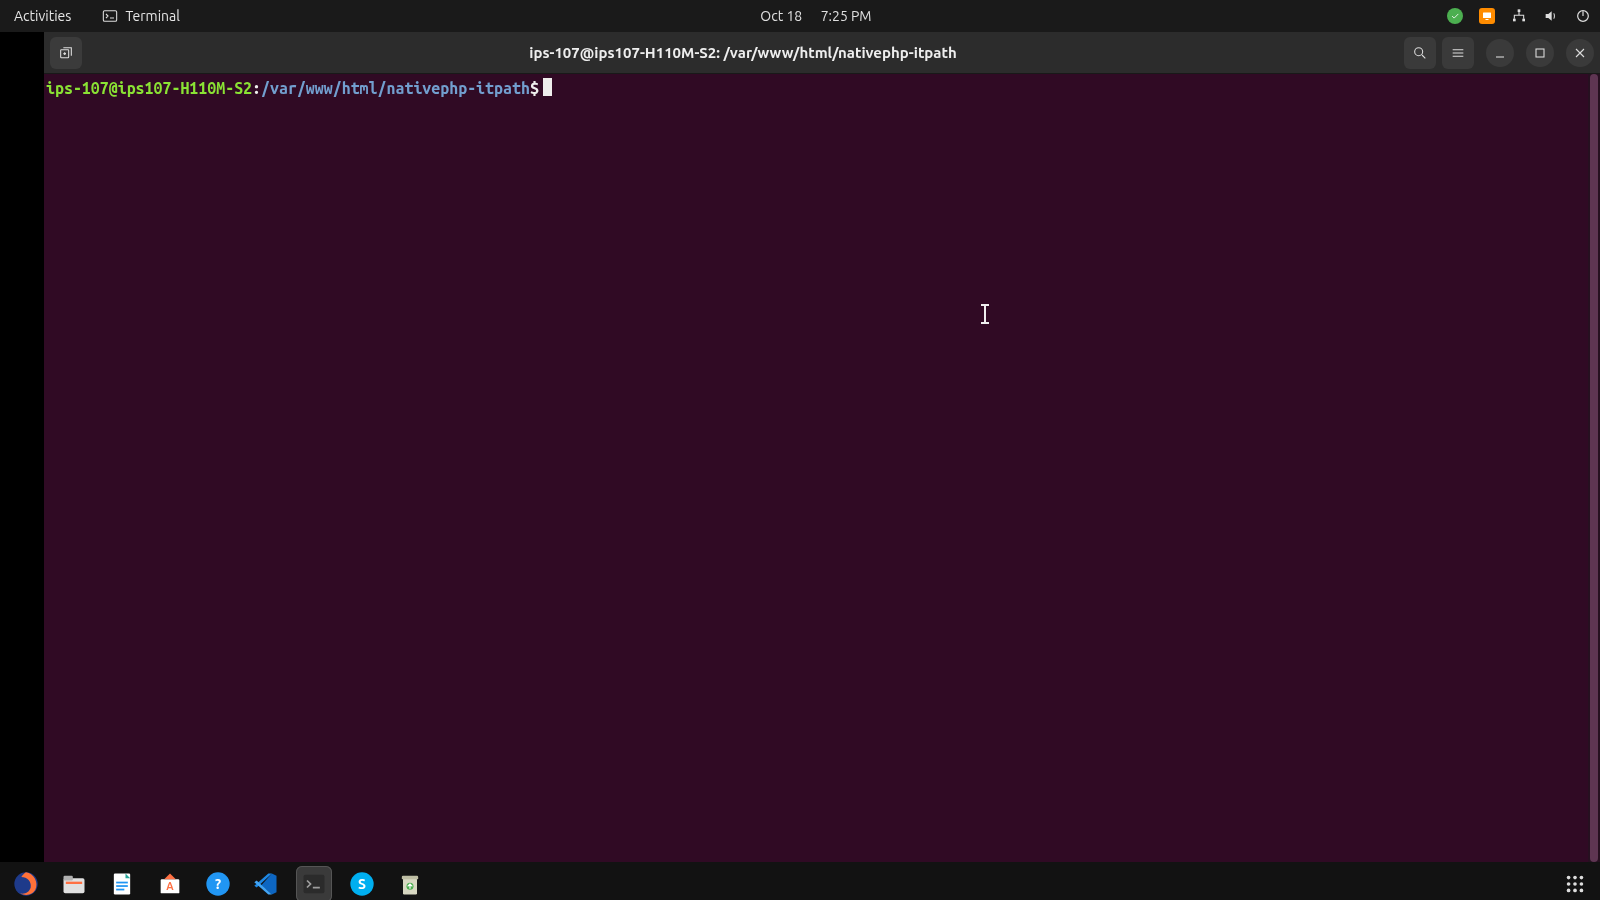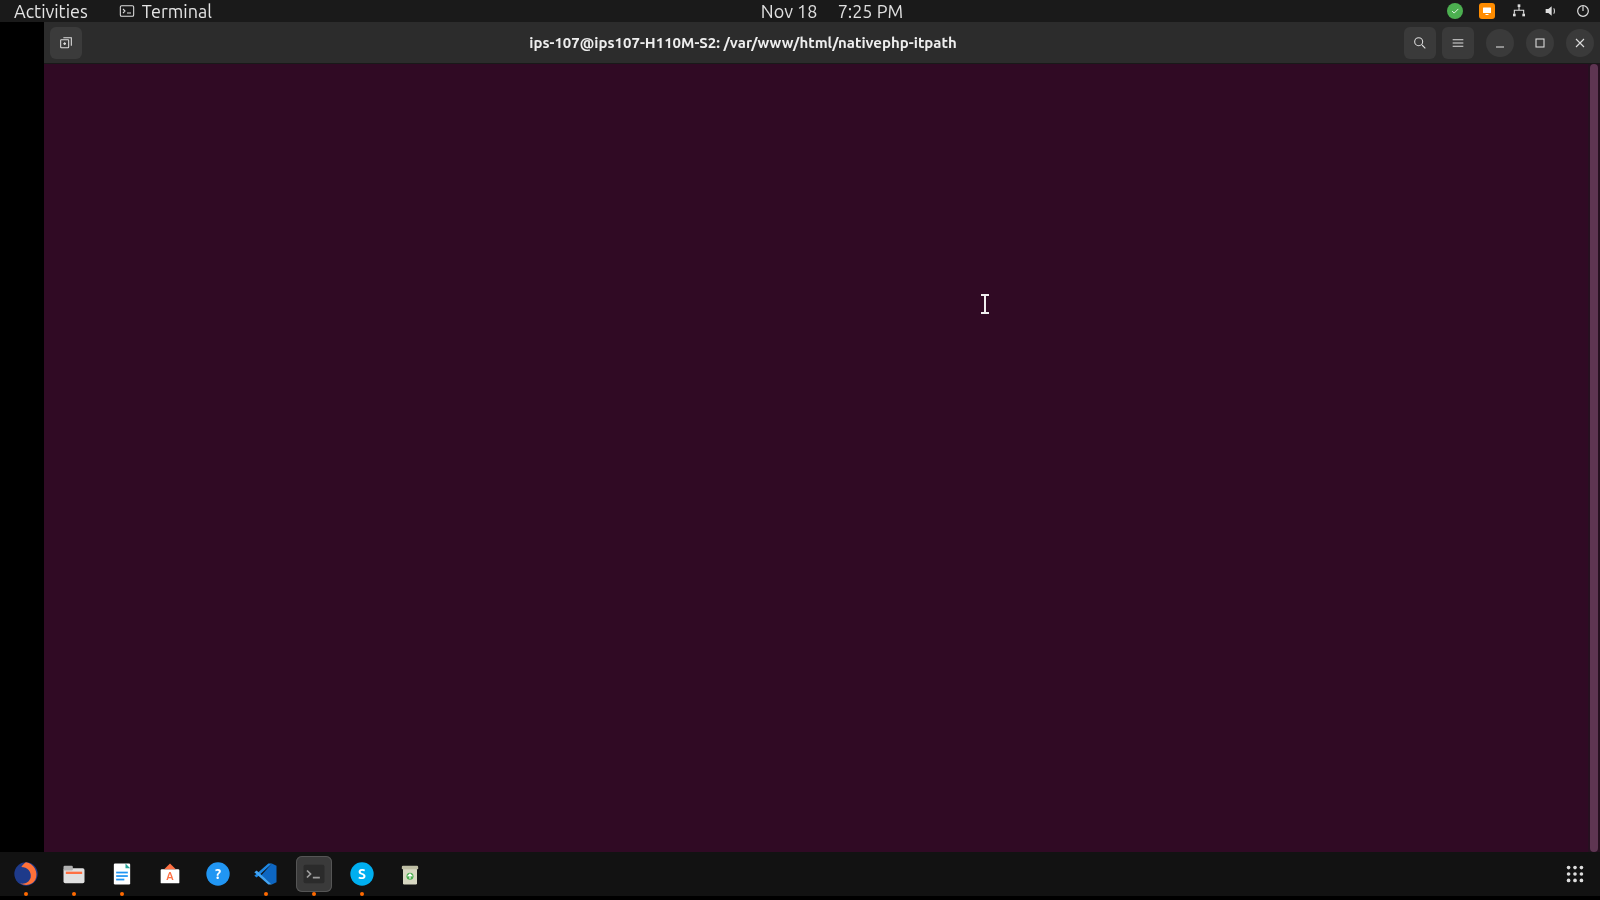--- a/index.html
+++ b/index.html
@@ -1,20 +1,20 @@
 <!DOCTYPE html>
 <html><head>
 <meta charset="utf-8">
 <style>
   * { margin: 0; padding: 0; box-sizing: border-box; }
   html, body { width: 1600px; height: 900px; overflow: hidden; font-family: "Ubuntu", "DejaVu Sans", sans-serif; background: #000; color: #ddd; }
   
   .top-panel {
-    height: 22px; background: #1a1a1a; display: flex; align-items: center;
-    padding: 0 8px; font-size: 18px; color: #e5e5e5;
+    height: 32px; background: #1a1a1a; display: flex; align-items: center;
+    padding: 0 8px; font-size: 14px; color: #e5e5e5;
   }
   .top-panel .left, .top-panel .center, .top-panel .right { display: flex; align-items: center; gap: 18px; }
   .top-panel .left { flex: 0 0 auto; }
   .top-panel .center { flex: 1 1 auto; justify-content: center; gap: 10px; }
   .top-panel .right { flex: 0 0 auto; gap: 14px; }
   .tp-item { display: flex; align-items: center; gap: 6px; padding: 2px 6px; cursor: pointer; }
   .tp-item.muted { color: #e0e0e0; }
   .tray-icon { width: 18px; height: 18px; display: inline-flex; align-items: center; justify-content: center; }
   .tray-icon svg { width: 16px; height: 16px; }
   .badge-green { background:#4caf50; border-radius:50%; width:16px; height:16px; display:inline-flex; align-items:center; justify-content:center; }
@@ -109,21 +109,21 @@
             <rect x="2" y="4" width="20" height="16" rx="2" fill="none" stroke="#ddd" stroke-width="1.6"></rect>
             <path d="M6 9l3 3-3 3M12 15h6" stroke="#ddd" stroke-width="1.6" fill="none"></path>
           </svg>
       </span>
       <span>Terminal</span>
     </div>
   </div>
 
   <div class="center">
     <div class="tp-item muted">
-      <span>Nov 18</span>
+      <span>Oct 18</span>
       <span>&nbsp;&nbsp;</span>
       <span>7:25 PM</span>
     </div>
   </div>
 
   <div class="right">
     <span class="tray-icon">
       <span class="badge-green">
           <svg viewBox="0 0 24 24">
             <path d="M5 12l5 5L20 7"></path>
@@ -197,20 +197,21 @@
       </div>
       <div class="tb-btn circ">
         <svg viewBox="0 0 24 24">
             <path d="M6 6l12 12M18 6L6 18"></path>
           </svg>
       </div>
     </div>
   </div>
 
   <div class="terminal">
+    <div class="prompt-line"><span class="p-user">ips-107@ips107-H110M-S2</span><span class="p-colon">:</span><span class="p-path">/var/www/html/nativephp-itpath</span><span class="p-dollar">$</span><span class="cursor"></span></div>
 
     <div class="ibeam">
         <div class="stem"></div>
       </div>
 
     <div class="scrollbar">
       <div class="thumb"></div>
     </div>
   </div>
 </div>

